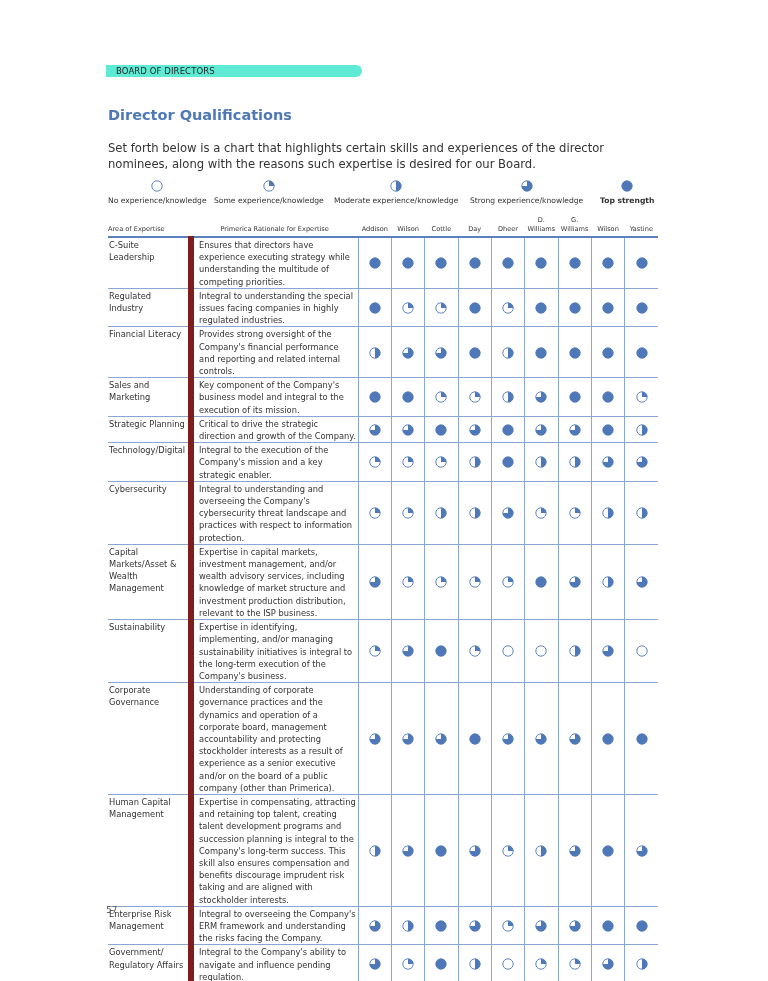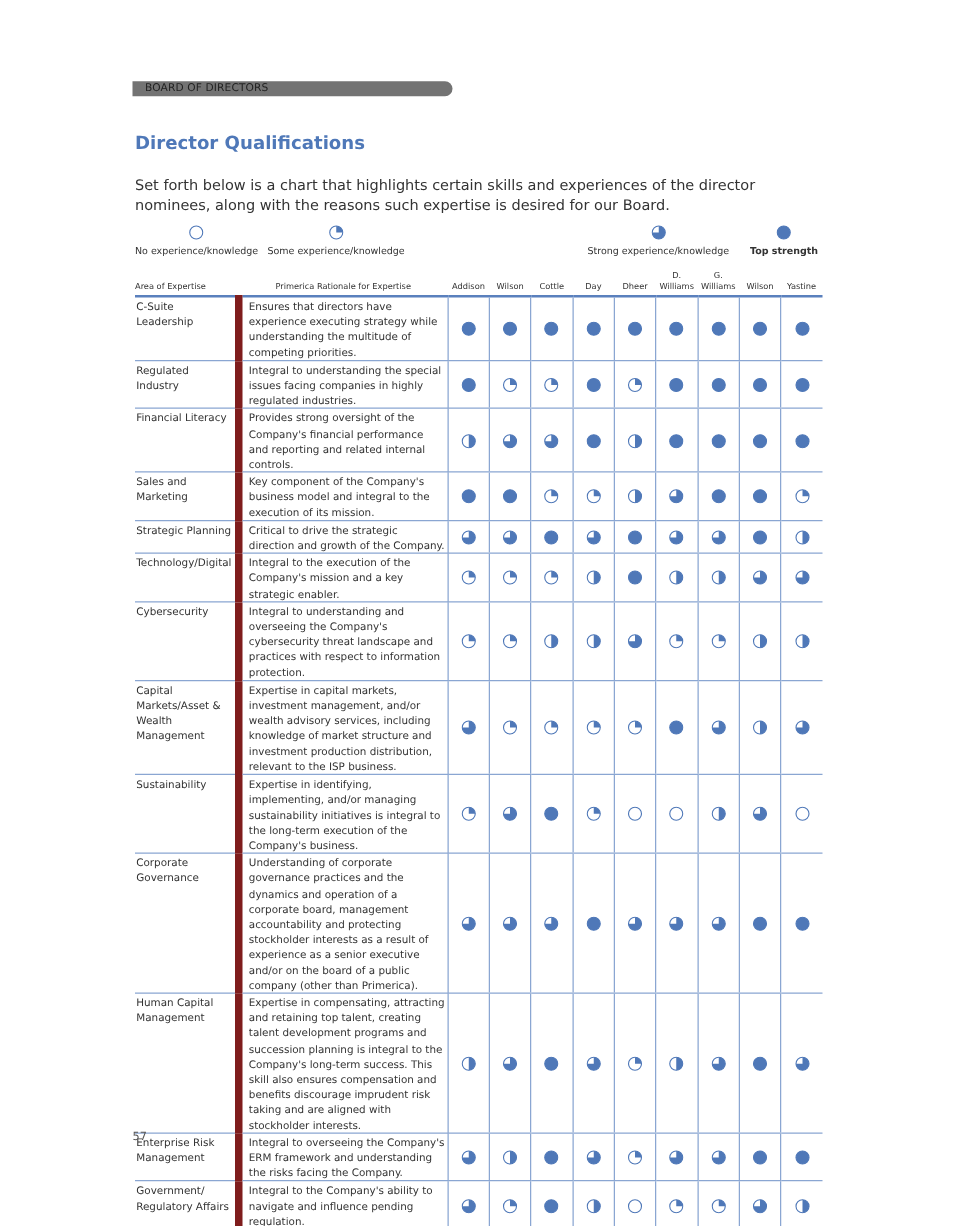--- a/index.html
+++ b/index.html
@@ -1,19 +1,19 @@
 <!DOCTYPE html>
 <html><head>
 <meta charset="utf-8">
 <style>
   html, body { margin: 0; padding: 0; background: #ffffff; }
   body { width: 768px; height: 981px; position: relative; overflow: hidden;
          font-family: "DejaVu Sans", sans-serif; color: #3a3a3a; }
   .section-bar { position: absolute; left: 106px; top: 65px; width: 256px; height: 12px;
-                 background: #737373; border-radius: 0 6px 6px 0; }
+                 background: #5eead4; border-radius: 0 6px 6px 0; }
   .section-bar span { position: absolute; left: 10px; top: 0px; font-size: 8.5px; line-height: 12px;
                       color: #222; letter-spacing: 0.1px; }
   .title { position: absolute; left: 108px; top: 107px; font-size: 14.5px; font-weight: bold;
            color: #4f78b8; }
   .intro { position: absolute; left: 108px; top: 140px; width: 560px; font-size: 11.6px;
            line-height: 16px; color: #333; }
   .legend { position: absolute; left: 106px; top: 180px; width: 548px; height: 32px; }
   .legend-item { position: absolute; top: 0; font-size: 7.6px; color: #333;
                  white-space: nowrap; }
   .legend-item .lg-icon { display: block; margin: 0 auto 4px auto; width: 12px; height: 12px; }
@@ -51,20 +51,27 @@
       </svg>
     <span>No experience/knowledge</span>
   </div>
   <div class="legend-item" style="left:108px;">
     <svg class="lg-icon" viewBox="0 0 12 12">
         <circle cx="6" cy="6" r="5.2" fill="#fff" stroke="#4f78b8" stroke-width="0.9"></circle>
         <path d="M6,6 L6,0.7999999999999998 A5.2,5.2 0 0 1 11.2,6 Z" fill="#4f78b8"></path>
       </svg>
     <span>Some experience/knowledge</span>
   </div>
+  <div class="legend-item" style="left:228px;">
+    <svg class="lg-icon" viewBox="0 0 12 12">
+        <circle cx="6" cy="6" r="5.2" fill="#fff" stroke="#4f78b8" stroke-width="0.9"></circle>
+        <path d="M6,0.7999999999999998 A5.2,5.2 0 0 1 6,11.2 Z" fill="#4f78b8"></path>
+      </svg>
+    <span>Moderate experience/knowledge</span>
+  </div>
   <div class="legend-item" style="left:364px;">
     <svg class="lg-icon" viewBox="0 0 12 12">
         <circle cx="6" cy="6" r="5.2" fill="#fff" stroke="#4f78b8" stroke-width="0.9"></circle>
         <path d="M6,6 L6,0.7999999999999998 A5.2,5.2 0 1 1 0.7999999999999998,6 Z" fill="#4f78b8"></path>
       </svg>
     <span>Strong experience/knowledge</span>
   </div>
   <div class="legend-item" style="left:494px;font-weight:bold;">
     <svg class="lg-icon" viewBox="0 0 12 12">
         <circle cx="6" cy="6" r="5.2" fill="#4f78b8" stroke="#4f78b8" stroke-width="0.9"></circle>

